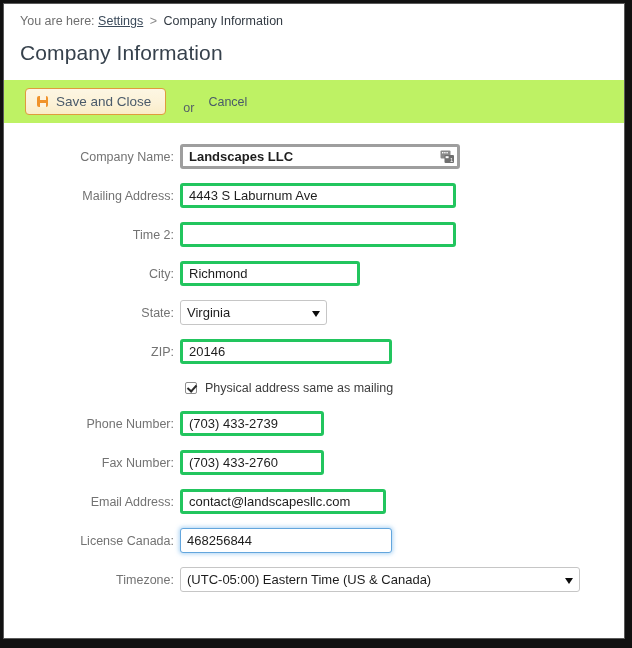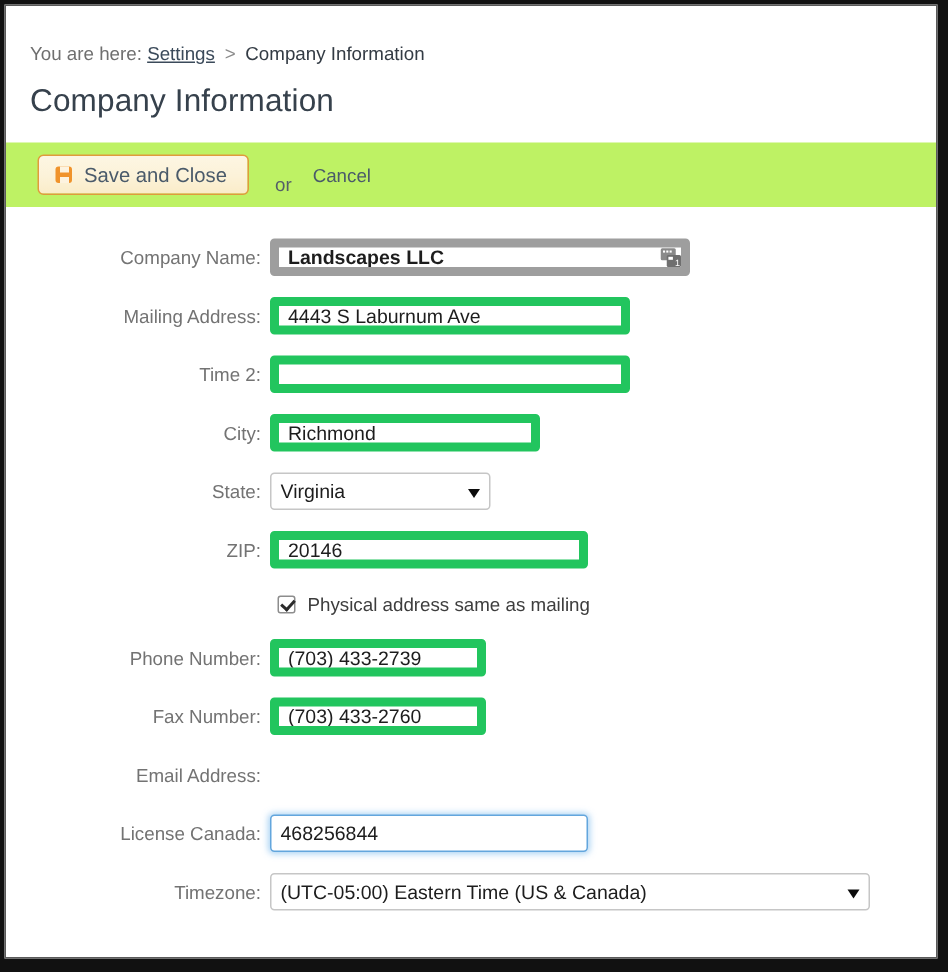--- a/index.html
+++ b/index.html
@@ -26,21 +26,21 @@
     width: 622px;
     height: 636px;
     box-sizing: border-box;
     background: #ffffff;
     border: 1px solid #5a5a5a;
     overflow: hidden;
   }
 
   
   .breadcrumb {
-    padding: 24px 0 0 16px;
+    padding: 9px 0 0 16px;
     font-size: 12.5px;
     color: #6f6f6f;
     white-space: nowrap;
     line-height: 16px;
   }
   .breadcrumb .crumb-prefix { color: #6f6f6f; }
   .breadcrumb .crumb-link {
     color: #3b4a5a;
     text-decoration: underline;
     cursor: pointer;
@@ -149,21 +149,21 @@
     white-space: nowrap;
   }
   .ctl-wrap {
     position: relative;
     display: flex;
     align-items: center;
   }
   input.txt {
     height: 25px;
     box-sizing: border-box;
-    border: 6px solid #22c55e;
+    border: 3px solid #22c55e;
     border-radius: 3px;
     padding: 0 6px;
     font-size: 13px;
     font-family: "Liberation Sans", sans-serif;
     color: #1d1d1d;
     background: #ffffff;
     outline: none;
   }
   input.txt::placeholder { color: #b3b3b3; }
   input.strong {
@@ -197,21 +197,21 @@
     margin-top: -2px;
     width: 0; height: 0;
     border-left: 4.5px solid transparent;
     border-right: 4.5px solid transparent;
     border-top: 6px solid #0c0c0c;
     pointer-events: none;
   }
 
   
   .w-company  { width: 280px; }
-  .w-address  { width: 240px; }
+  .w-address  { width: 276px; }
   .w-city     { width: 180px; }
   .w-state    { width: 147px; }
   .w-zip      { width: 212px; }
   .w-phone    { width: 144px; }
   .w-email    { width: 206px; }
   .w-license  { width: 212px; }
   .w-timezone { width: 400px; }
 
   
   .field-icon {
@@ -358,20 +358,23 @@
 
       <div class="row">
         <div class="lbl">Fax Number:</div>
         <div class="ctl-wrap">
           <input class="txt w-phone" type="text" value="(703) 433-2760" style="">
         </div>
       </div>
 
       <div class="row">
         <div class="lbl">Email Address:</div>
+        <div class="ctl-wrap">
+          <input class="txt w-email" type="text" value="contact@landscapesllc.com" style="">
+        </div>
       </div>
 
       <div class="row">
         <div class="lbl">License Canada:</div>
         <div class="ctl-wrap">
           <input class="txt w-license focused" type="text" value="468256844" style="">
         </div>
       </div>
 
       <div class="row">

